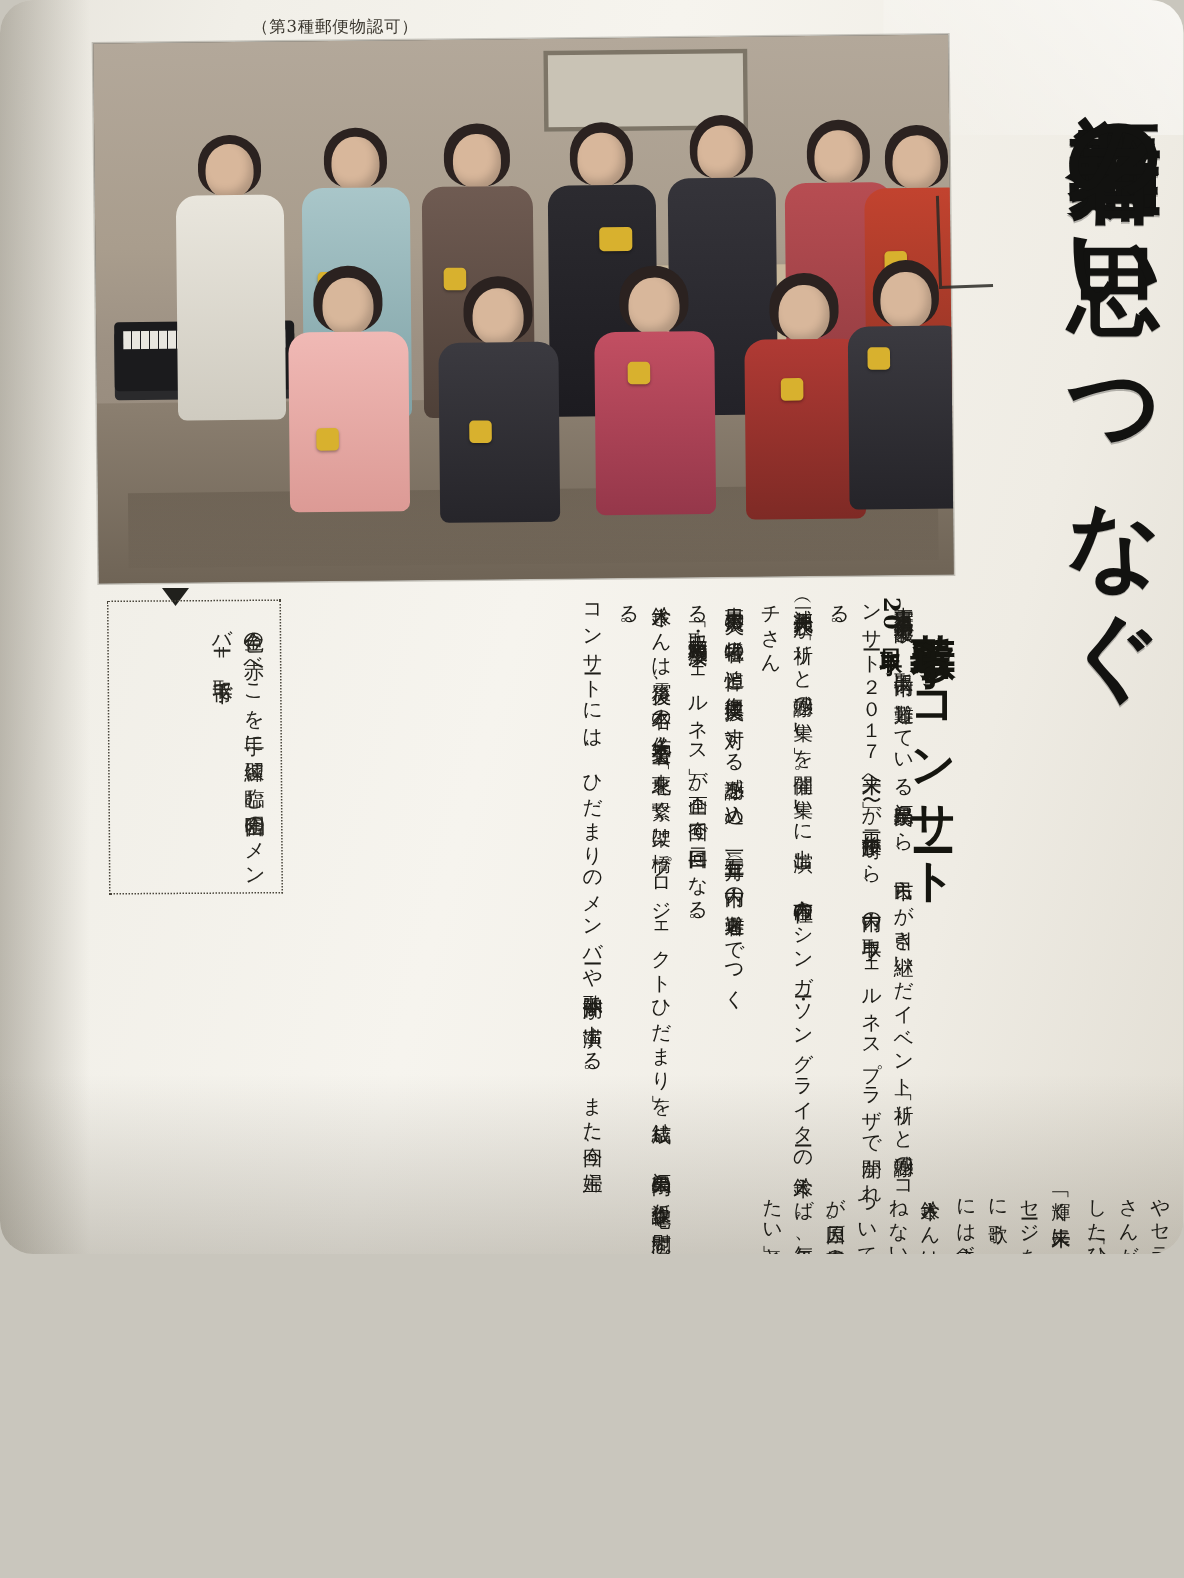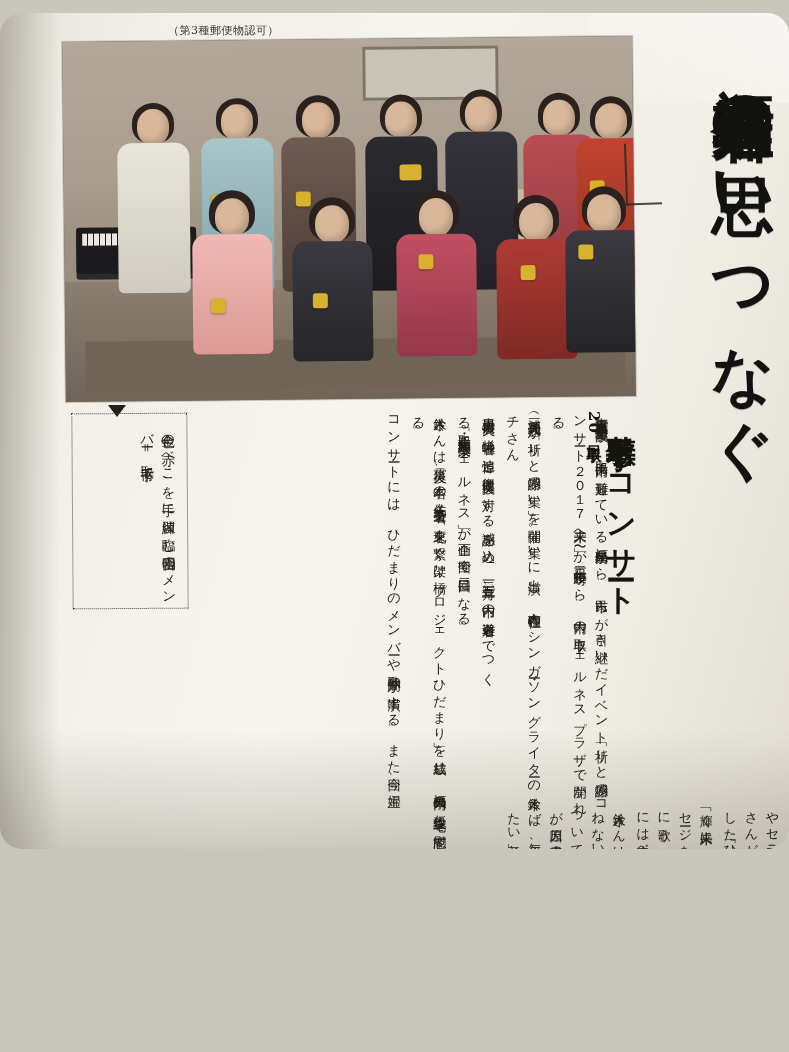--- a/index.html
+++ b/index.html
@@ -5,21 +5,21 @@
   html,body{margin:0;padding:0;}
   body{
     width:789px;height:1052px;
     background:#c9c6bd;
     font-family:"DejaVu Serif", serif;
     overflow:hidden;
   }
   
   #paper{
     position:absolute;
-    left:0;top:13px;width:789px;height:836px;
+    left:0;top:0;width:789px;height:836px;
     background:linear-gradient(105deg,#e7e4dc 0%,#f1efe8 16%,#f6f4ee 45%,#efece4 78%,#e2ded4 100%);
     overflow:hidden;
     border-radius:22px;
   }
   
   .shade{position:absolute;pointer-events:none;}
   .shade.left{left:0;top:0;width:60px;height:1052px;background:linear-gradient(90deg,rgba(120,114,100,.45),rgba(120,114,100,0));}
   .shade.bottom{left:0;bottom:0;width:789px;height:120px;background:linear-gradient(0deg,rgba(120,114,100,.32),rgba(120,114,100,0));}
   .shade.topright{right:0;top:0;width:200px;height:90px;background:linear-gradient(220deg,rgba(255,255,255,.55),rgba(255,255,255,0));}
 

